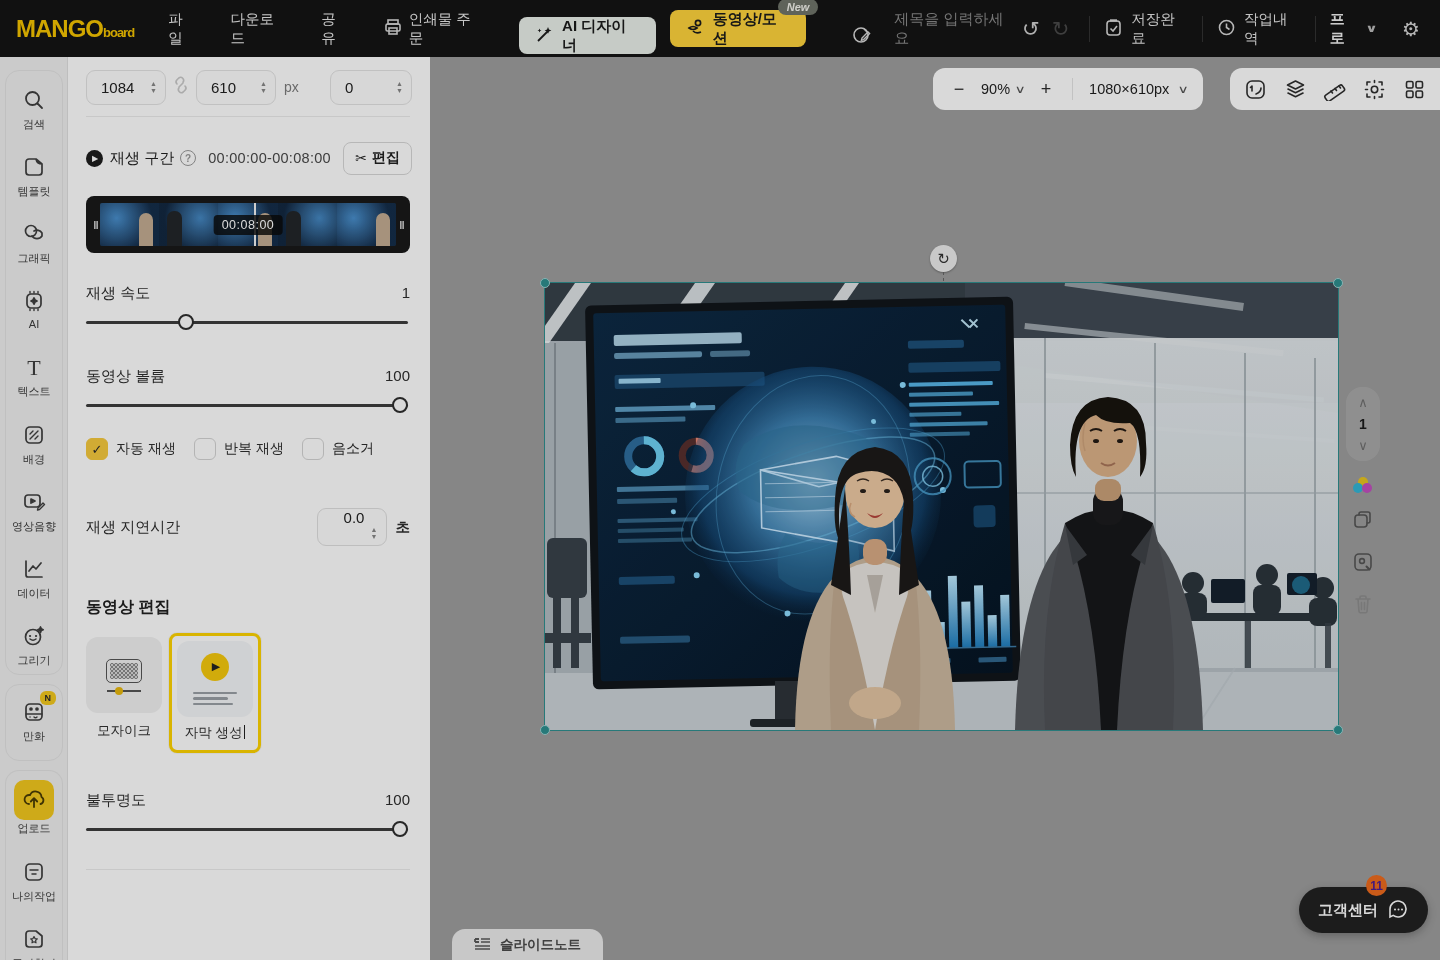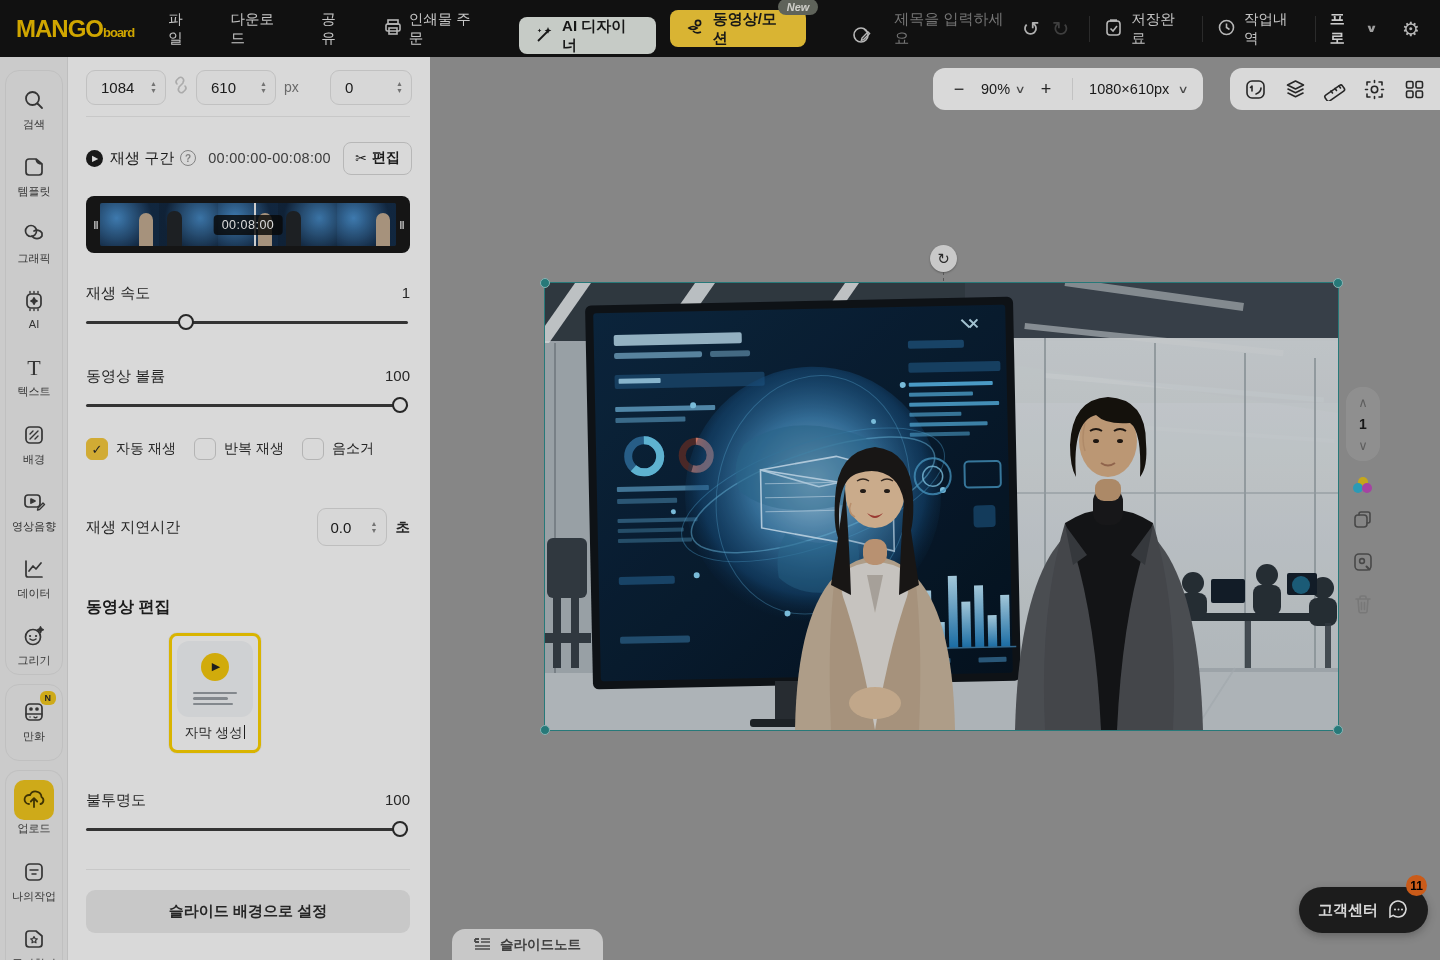--- a/index.html
+++ b/index.html
@@ -95,21 +95,21 @@
   .checks { position:absolute; top:381px; left:18px; width:324px; display:flex; }
   .check-item { display:flex; align-items:center; gap:8px; width:116px; cursor:pointer; }
   .cbox { width:22px; height:22px; border-radius:6px; border:1.4px solid #d4d4d4; background:#fff; }
   .cbox.checked { background:#f6c93e; border-color:#f6c93e; display:flex; align-items:center; justify-content:center;
     color:#2a2a2a; font-size:13px; font-weight:bold; }
   .check-item span.cl { font-size:14px; color:#2e2e2e; }
 
   .delay-row { position:absolute; top:450px; left:18px; width:324px; height:40px; display:flex; align-items:center; }
   .delay-row .dl { font-size:15px; color:#2e2e2e; }
   .delay-box { margin-left:auto; width:70px; height:38px; border:1px solid #e0e0e0; border-radius:9px; display:flex;
-    align-items:center; padding:0 8px 0 13px; font-size:15px; color:#222; background:#fdfdfd; }
+    align-items:center; padding:0 8px 0 13px; font-size:15px; color:#222; background:#fdfdfd;flex-direction:column; }
   .delay-box .steppers { margin-left:auto; display:flex; flex-direction:column; line-height:7px; color:#888; font-size:7px; cursor:pointer; }
   .delay-unit { font-size:14.5px; font-weight:bold; color:#2e2e2e; margin-left:9px; }
 
   .ve-heading { position:absolute; top:540px; left:18px; font-size:16px; font-weight:bold; color:#202020; }
   .tile { position:absolute; text-align:center; cursor:pointer; }
   .tile-iconbox { width:76px; height:76px; border-radius:12px; background:#f1f1f1; display:flex; flex-direction:column;
     align-items:center; justify-content:center; }
   .tile-label { font-size:13.5px; color:#333; margin-top:9px; }
   .tile-mosaic { top:580px; left:18px; width:76px; }
   .mosaic-rect { width:36px; height:24px; border:1.6px solid #555; border-radius:5px;
@@ -169,22 +169,22 @@
   .mini-icon.dim svg { stroke:#8d8d8d; }
 
   .slide-note { position:absolute; left:22px; top:872px; height:31px; background:#ececec; border-radius:13px 13px 0 0;
     display:flex; align-items:center; padding:0 22px; gap:9px; cursor:pointer; }
   .slide-note span { font-size:13.5px; color:#4a4a4a; font-weight:bold; }
   .slide-note svg { stroke:#5a5a5a; fill:none; stroke-width:1.5; }
 
   .cc-btn { position:absolute; left:869px; top:830px; width:129px; height:46px; background:#222; border-radius:24px;
     display:flex; align-items:center; justify-content:center; gap:9px; cursor:pointer; box-shadow:0 3px 8px rgba(0,0,0,0.25); }
   .cc-btn span { color:#fff; font-size:15px; font-weight:bold; }
-  .cc-badge { position:absolute; left:976px; top:818px; width:21px; height:21px; background:#ee6b1e; border-radius:50%;
-    color:#000000; font-size:12px; font-weight:bold; display:flex; align-items:center; justify-content:center; z-index:5; }
+  .cc-badge { position:absolute; left:936px; top:818px; width:21px; height:21px; background:#ee6b1e; border-radius:50%;
+    color:#4c1d95; font-size:12px; font-weight:bold; display:flex; align-items:center; justify-content:center; z-index:5; }
 </style>
 </head>
 <body>
 
 <div class="header">
   <div class="logo"><span>MANGO</span><span class="board">board</span></div>
   <div class="hmenu">
     <div class="hmenu-item">
         <span>파일</span>
       </div>
@@ -477,20 +477,27 @@
       <span class="steppers">
           <span>▲</span>
           <span>▼</span>
         </span>
     </div>
     <span class="delay-unit">초</span>
   </div>
 
   <div class="ve-heading">동영상 편집</div>
 
+  <div class="tile tile-mosaic">
+    <div class="tile-iconbox">
+      <div class="mosaic-rect"></div>
+      <div class="mosaic-slider"></div>
+    </div>
+    <div class="tile-label">모자이크</div>
+  </div>
 
   <div class="tile tile-subtitle">
     <div class="tile-iconbox">
       <div class="sub-play">▶</div>
       <div class="sub-lines">
           <div></div>
           <div></div>
           <div></div>
         </div>
     </div>
@@ -500,21 +507,20 @@
   <div class="slider-label sl3">
       <span>불투명도</span>
       <span class="val">100</span>
     </div>
   <div class="slider s3">
       <div class="track"></div>
       <div class="knob k100"></div>
     </div>
 
   <div class="divider d2"></div>
-  <div class="bg-button">슬라이드 배경으로 설정</div>
 </div>
 
 <div class="workspace">
 
   <div class="zoombar">
     <span class="zb-btn">−</span>
     <span class="zb-zoom">
         <span>90%</span>
         <span class="chev" style="color:#555">∨</span>
       </span>

